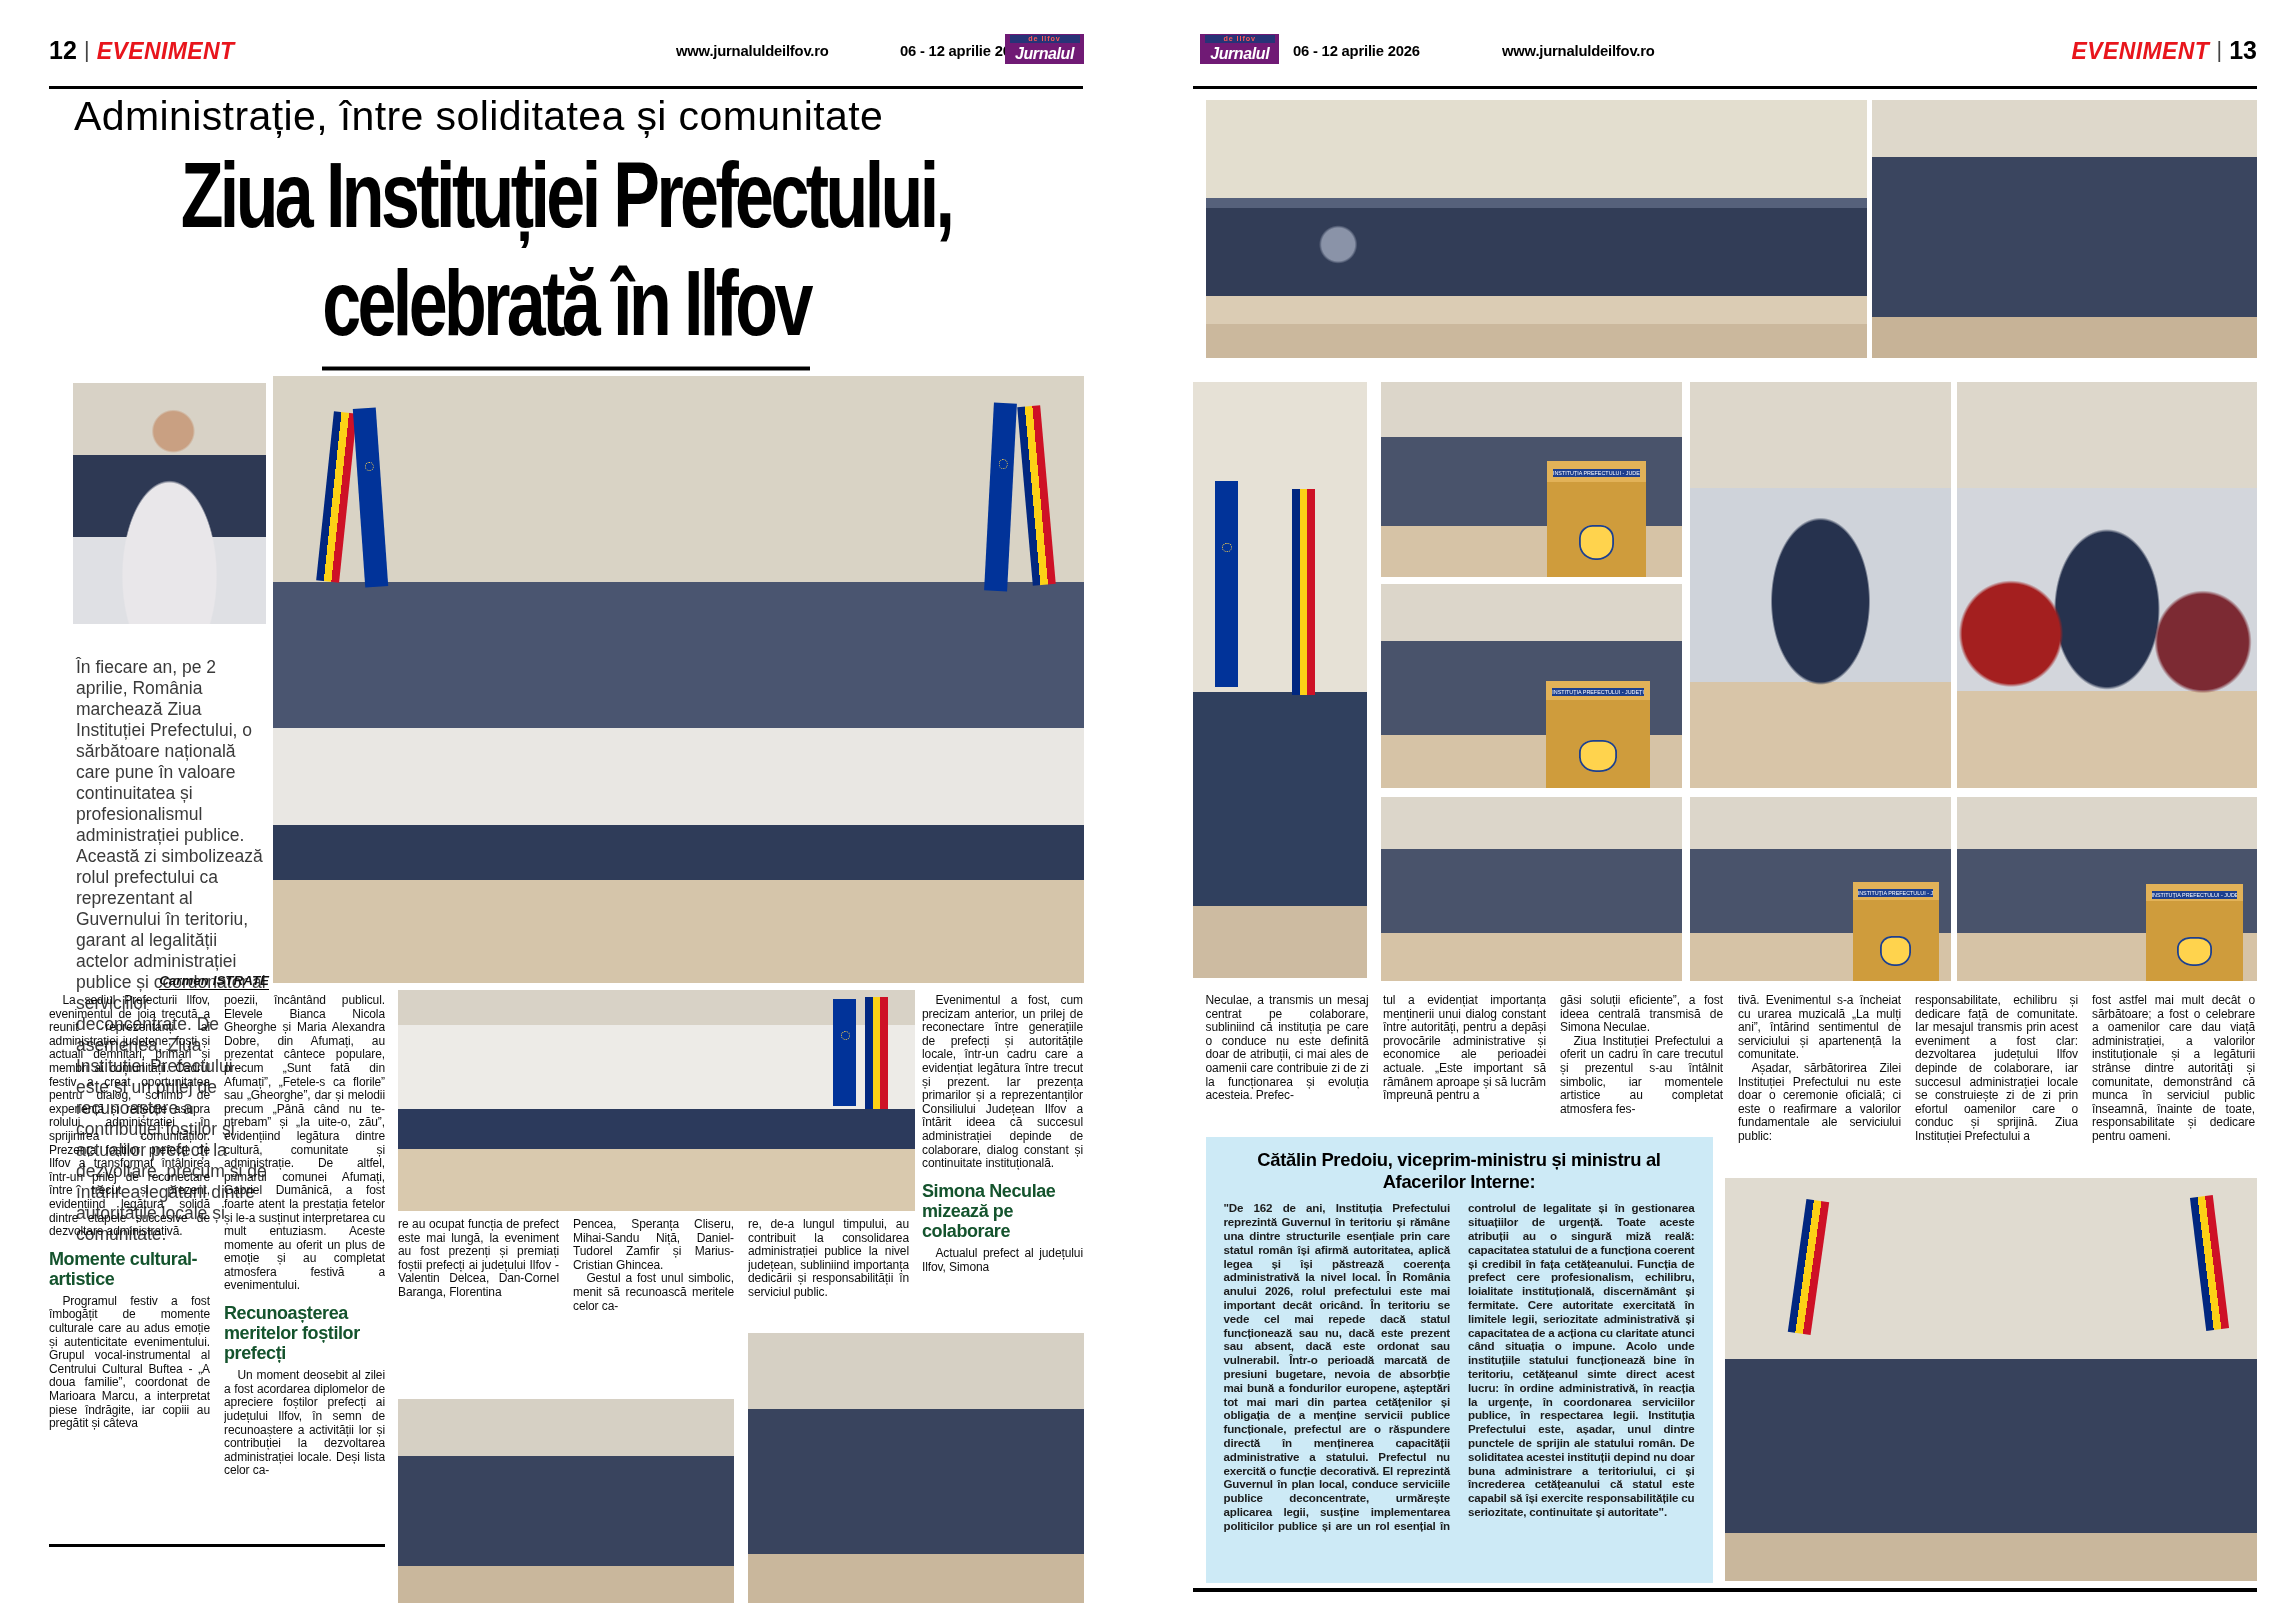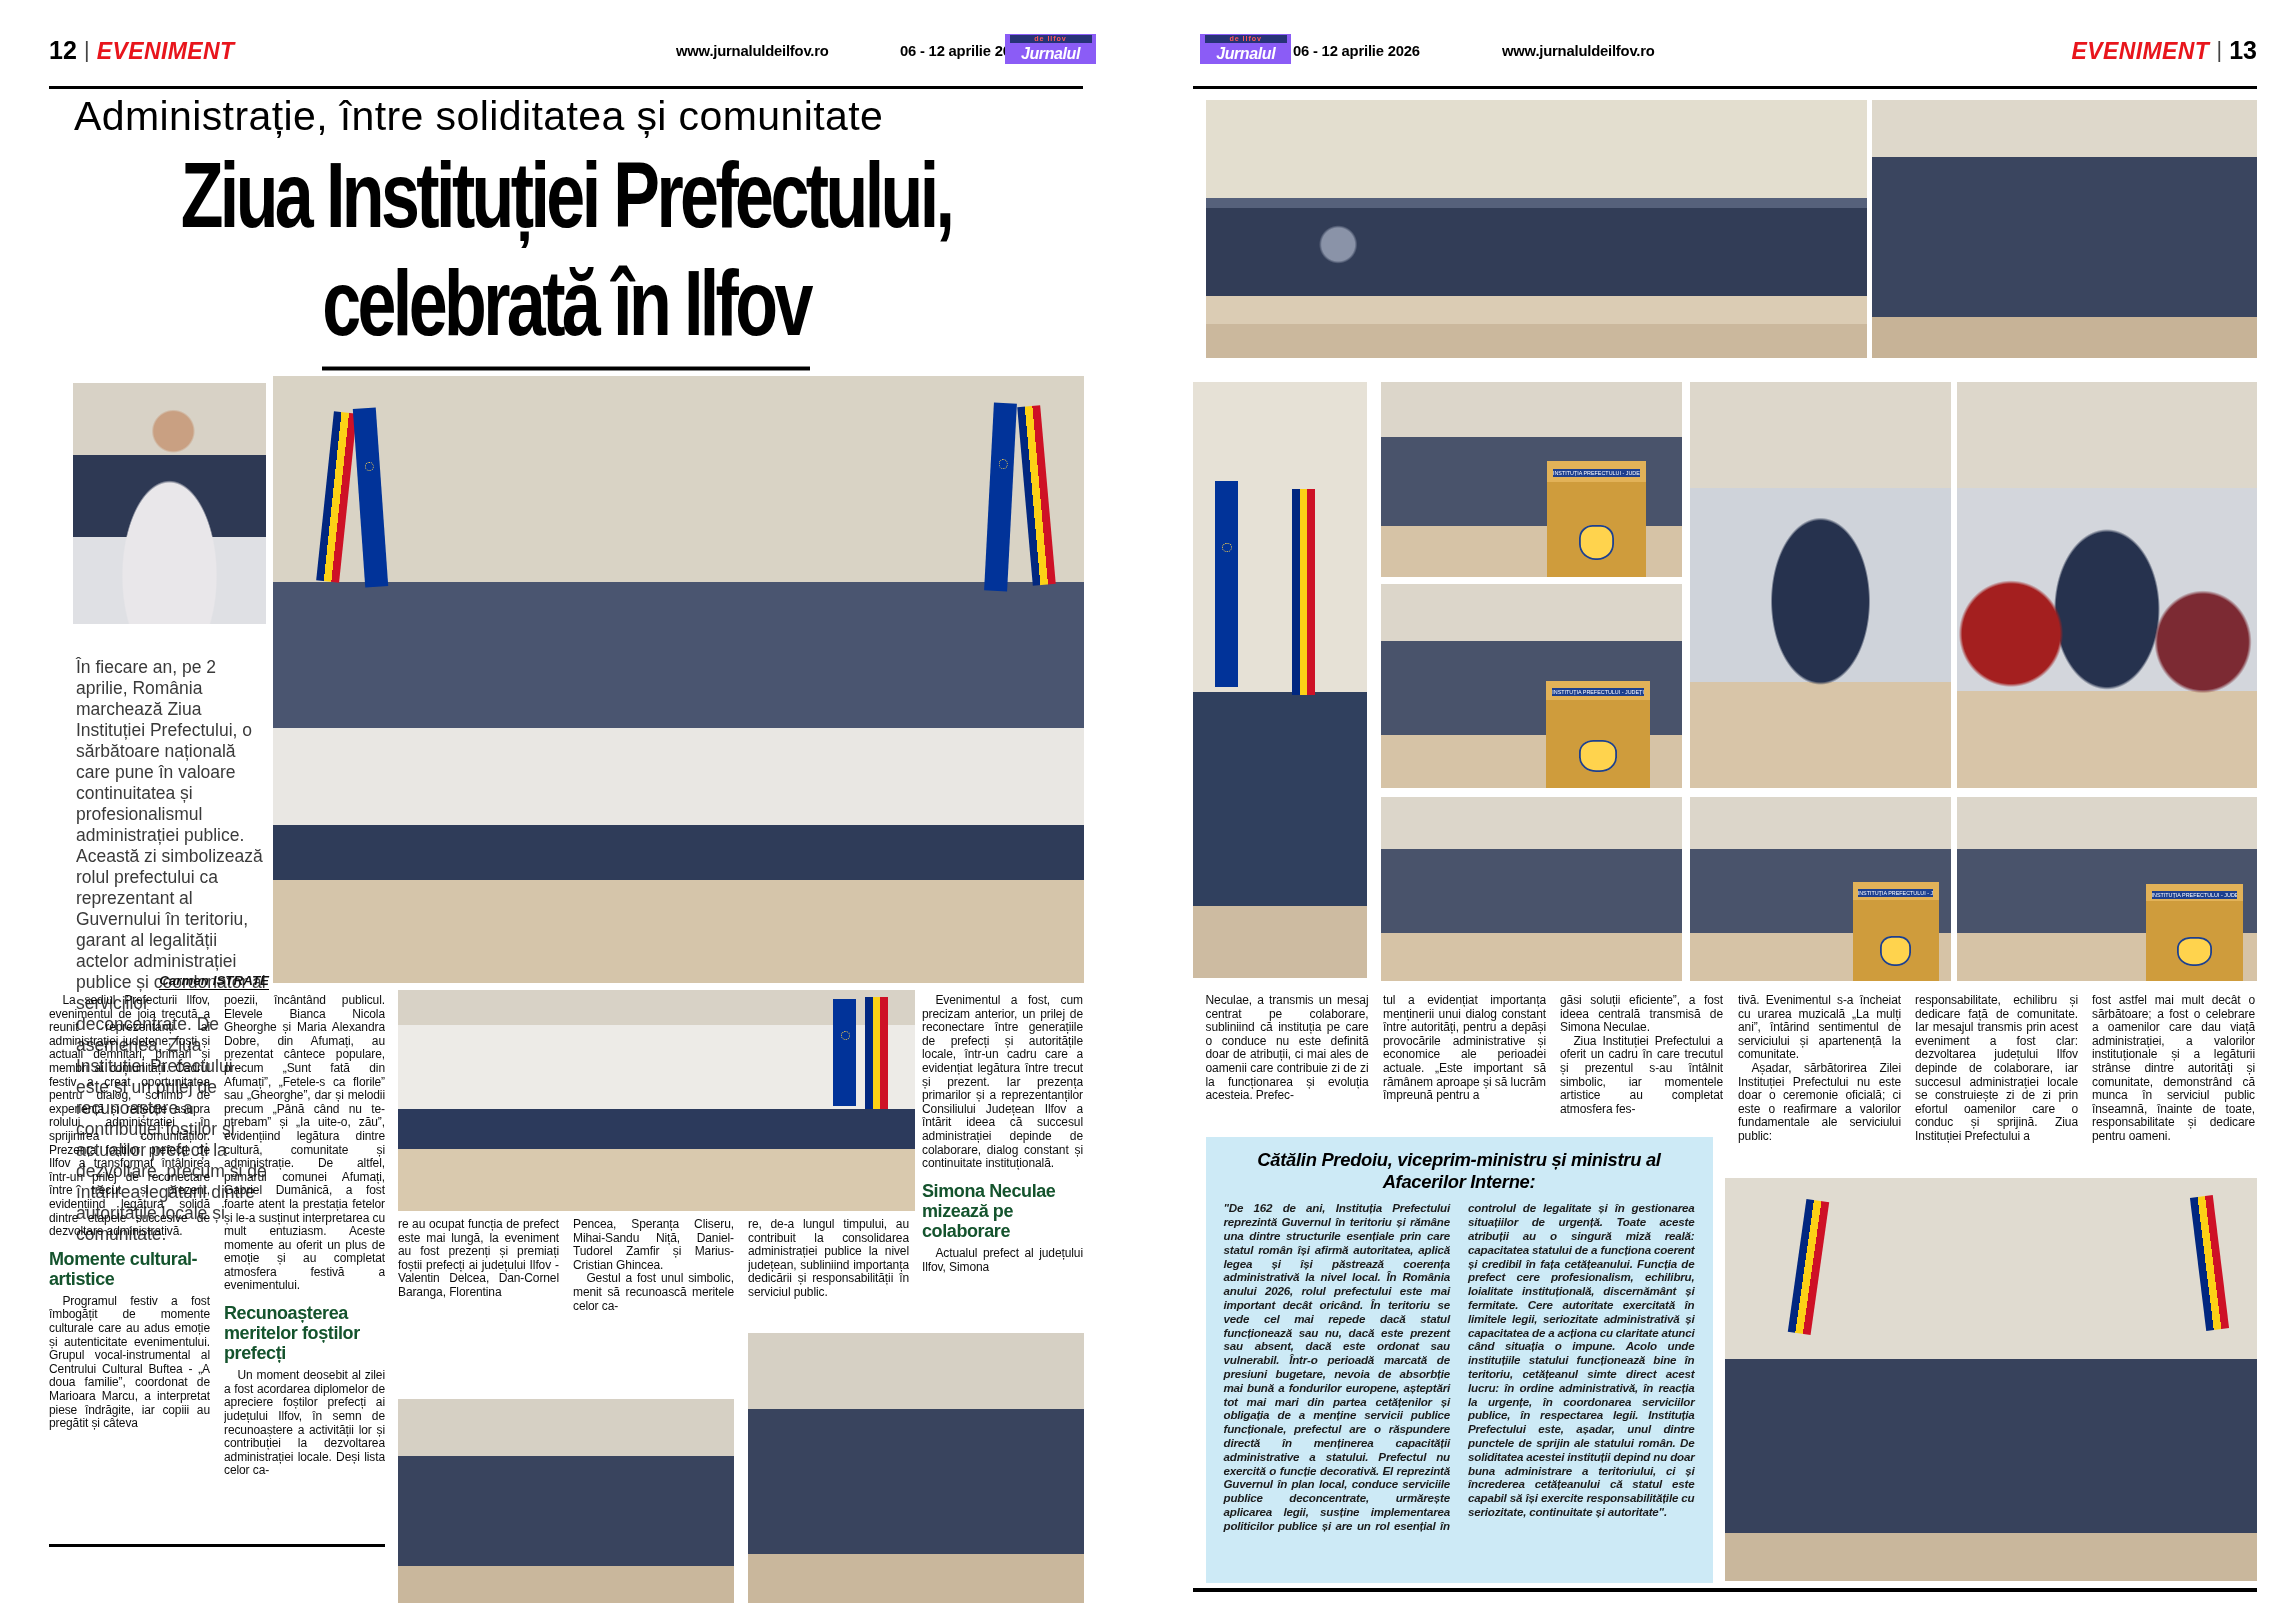--- a/index.html
+++ b/index.html
@@ -9,21 +9,21 @@
   #page13{left:1193px;width:1064px;height:1572px;}
   .abs{position:absolute;}
   
   .pagehead{position:absolute;top:0;left:0;right:0;height:32px;}
   .hnum{font-size:25px;font-weight:bold;color:#000;}
   .pipe{font-size:21.5px;font-weight:normal;color:#444;margin:0 7.2px;position:relative;top:-1.8px;}
   .hsec{font-size:23px;font-weight:bold;font-style:italic;color:#e8151c;letter-spacing:0.4px;}
   .hsite,.hdate{font-size:14.8px;font-weight:bold;color:#000;letter-spacing:-0.2px;}
   .hr3{position:absolute;background:#000;height:2.7px;}
   
-  .logo{position:absolute;width:91px;height:29.6px;background:#8b5cf6;text-decoration:underline;}
+  .logo{position:absolute;width:79px;height:29.6px;background:#701a75;text-decoration:underline;}
   .logo .band{position:absolute;top:0.9px;left:4.5px;right:4.5px;height:8px;background:#273377;color:#ff5a5a;font-size:7.2px;font-weight:bold;text-align:center;line-height:8px;letter-spacing:0.9px;}
   .logo .word{position:absolute;bottom:0;left:0;right:0;text-align:center;color:#fff;font-style:italic;font-weight:bold;font-size:16px;line-height:19.7px;letter-spacing:-0.4px;}
   
   .kicker{position:absolute;font-size:41px;line-height:50px;color:#000;letter-spacing:0.4px;font-weight:400;}
   .bigtitle{position:absolute;width:100%;text-align:center;font-weight:bold;font-size:70px;letter-spacing:-3.6px;line-height:77px;transform:scaleY(1.32);transform-origin:top center;color:#000;white-space:nowrap;}
   .bigtitle .ul{border-bottom:3.6px solid #000;padding-bottom:9px;}
   
   .lead{position:absolute;font-size:17.5px;line-height:21px;color:#3a3a3a;text-align:left;margin-top:28px;}
   .byline{position:absolute;text-align:right;font-size:13.4px;font-weight:bold;font-style:italic;}
   .byline span{border-bottom:1.8px solid #000;padding-bottom:0.9px;}
@@ -190,21 +190,21 @@
     <p>tivă. Evenimentul s-a încheiat cu urarea muzicală „La mulți ani”, întărind sentimentul de serviciului și apartenență la comunitate.</p>
     <p class="ind">Așadar, sărbătorirea Zilei Instituției Prefectului nu este doar o ceremonie oficială; ci este o reafirmare a valorilor fundamentale ale serviciului public:</p>
   </div>
   <div class="col bodytext" style="left:722px;top:960px;width:163px;height:202px;">
     <p>responsabilitate, echilibru și dedicare față de comunitate. Iar mesajul transmis prin acest eveniment a fost clar: dezvoltarea județului Ilfov depinde de colaborare, iar succesul administrației locale se construiește zi de zi prin efortul oamenilor care o conduc și sprijină. Ziua Instituției Prefectului a</p>
   </div>
   <div class="col bodytext" style="left:899px;top:960px;width:163px;height:202px;">
     <p>fost astfel mai mult decât o sărbătoare; a fost o celebrare a oamenilor care dau viață administrației, a valorilor instituționale și a legăturii strânse dintre autorități și comunitate, demonstrând că munca în serviciul public înseamnă, înainte de toate, responsabilitate și dedicare pentru oameni.</p>
   </div>
 
-  <div class="qbox" style="left:12.5px;top:1103px;width:507px;height:446px;font-style:italic;">
+  <div class="qbox" style="left:12.5px;top:1103px;width:507px;height:446px;">
     <h3>Cătălin Predoiu, viceprim-ministru și ministru al Afacerilor Interne:</h3>
     <div class="qcols">
       <span>"De 162 de ani, Instituția Prefectului reprezintă Guvernul în teritoriu și rămâne una dintre structurile esențiale prin care statul român își afirmă autoritatea, aplică legea și își păstrează coerența administrativă la nivel local. În România anului 2026, rolul prefectului este mai important decât oricând. În teritoriu se vede cel mai repede dacă statul funcționează sau nu, dacă este prezent sau absent, dacă este ordonat sau vulnerabil. Într-o perioadă marcată de presiuni bugetare, nevoia de absorbție mai bună a fondurilor europene, așteptări tot mai mari din partea cetățenilor și obligația de a menține servicii publice funcționale, prefectul are o răspundere directă în menținerea capacității administrative a statului. Prefectul nu exercită o funcție decorativă. El reprezintă Guvernul în plan local, conduce serviciile publice deconcentrate, urmărește aplicarea legii, susține implementarea politicilor publice și are un rol esențial în controlul</span>
       <span>de legalitate și în gestionarea situațiilor de urgență. Toate aceste atribuții au o singură miză reală: capacitatea statului de a funcționa coerent și credibil în fața cetățeanului. Funcția de prefect cere profesionalism, echilibru, loialitate instituțională, discernământ și fermitate. Cere autoritate exercitată în limitele legii, seriozitate administrativă și capacitatea de a acționa cu claritate atunci când situația o impune. Acolo unde instituțiile statului funcționează bine în teritoriu, cetățeanul simte direct acest lucru: în ordine administrativă, în reacția la urgențe, în coordonarea serviciilor publice, în respectarea legii. Instituția Prefectului este, așadar, unul dintre punctele de sprijin ale statului român. De soliditatea acestei instituții depind nu doar buna administrare a teritoriului, ci și încrederea cetățeanului că statul este capabil să își exercite responsabilitățile cu seriozitate, continuitate și autoritate".</span>
     </div>
   </div>
 
   <div class="photo groupend" style="left:532px;top:1144px;width:532px;height:403px;">
     <div class="flag flag-ro" style="left:72px;top:21.5px;height:134px;transform:rotate(8deg);"></div>
     <div class="flag flag-ro" style="right:36px;top:18px;height:134px;transform:rotate(-7deg);"></div>

